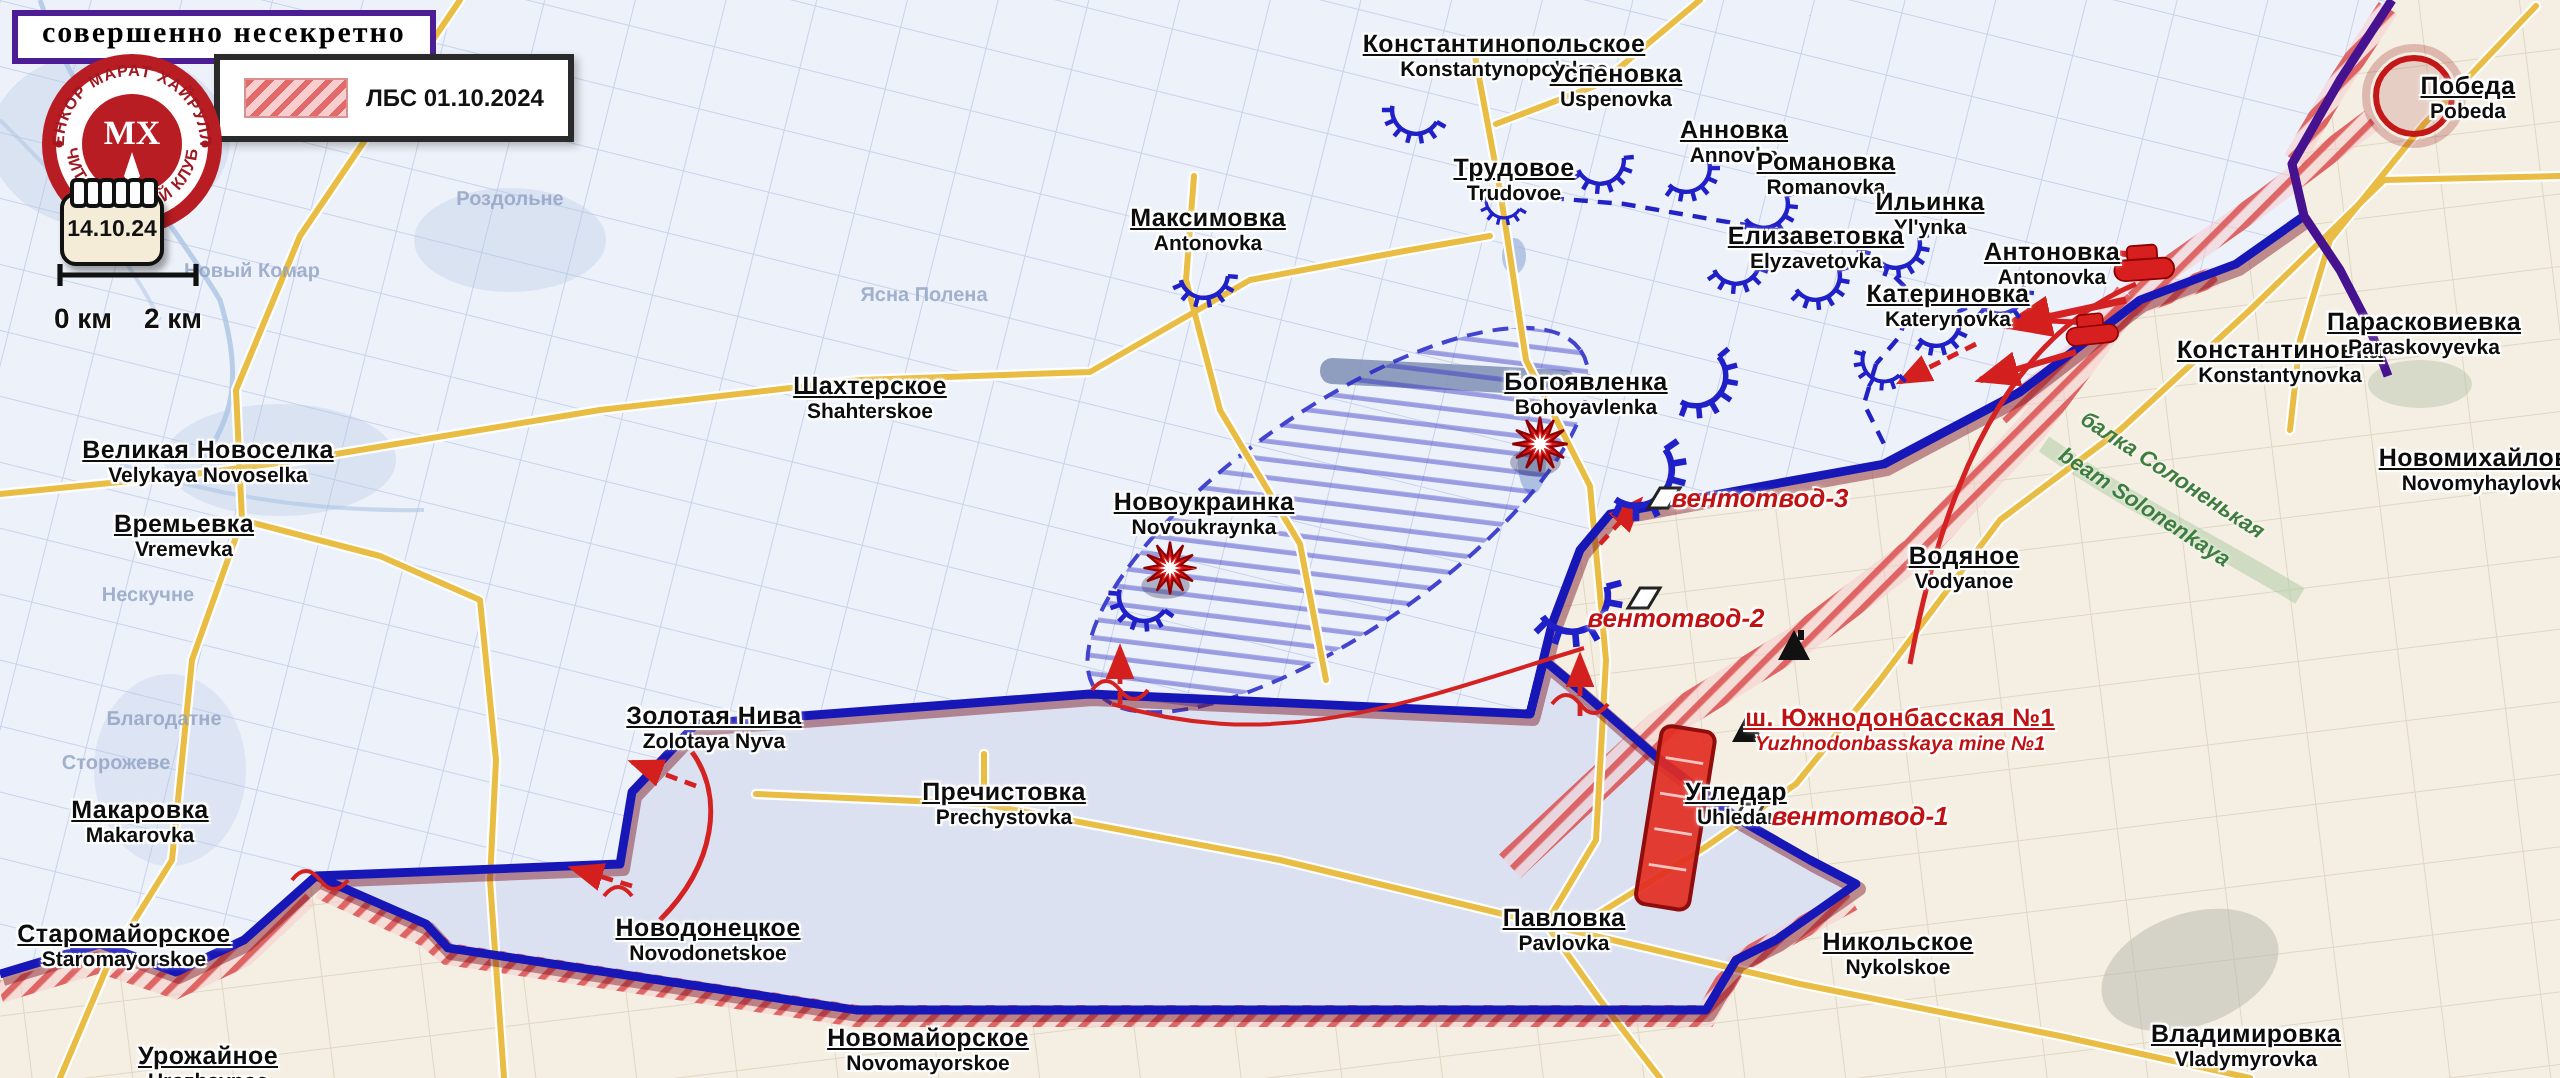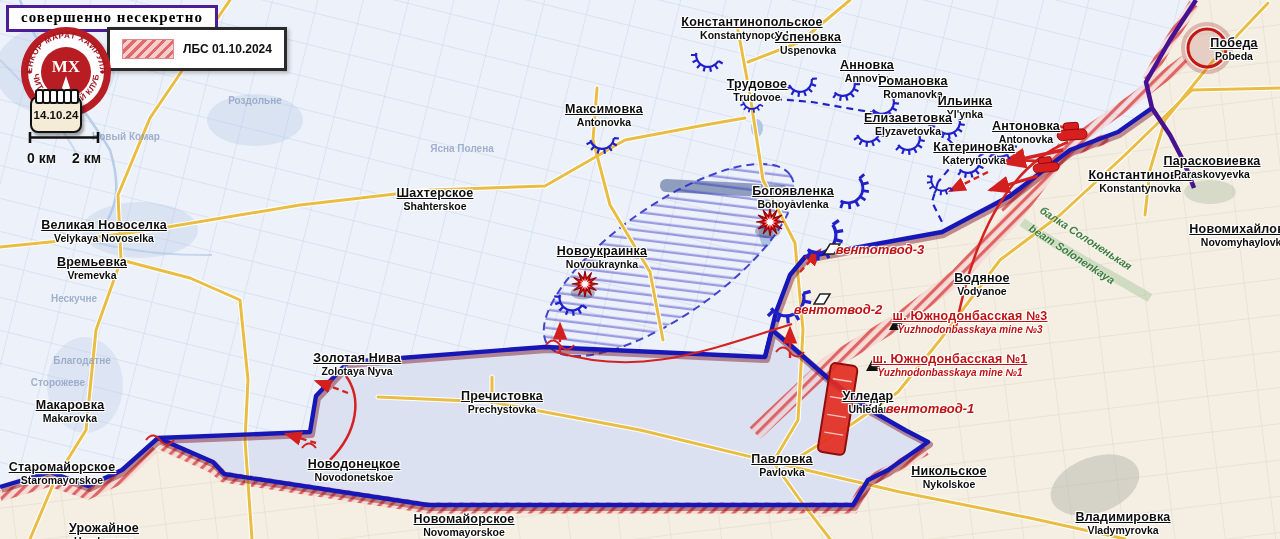--- a/index.html
+++ b/index.html
@@ -361,24 +361,20 @@
         <div class="tr">Novomyhaylovka</div>
       </div>
       <div class="lbl" style="left: 970px; top: 272px;">
         <div class="ru">Водяное</div>
         <div class="tr">Vodyanoe</div>
       </div>
       <div class="lbl" style="left: 856px; top: 390px;">
         <div class="ru">Угледар</div>
         <div class="tr">Uhledar</div>
       </div>
-      <div class="lbl mine" style="left: 958px; top: 310px;">
-        <div class="ru">ш. Южнодонбасская №3</div>
-        <div class="tr">Yuzhnodonbasskaya mine №3</div>
-      </div>
       <div class="lbl mine" style="left: 938px; top: 353px;">
         <div class="ru">ш. Южнодонбасская №1</div>
         <div class="tr">Yuzhnodonbasskaya mine №1</div>
       </div>
       <div class="redlbl" style="left: 868px; top: 249px;">вентотвод-3</div>
       <div class="redlbl" style="left: 826px; top: 309px;">вентотвод-2</div>
       <div class="redlbl" style="left: 918px; top: 408px;">вентотвод-1</div>
       <div class="greenlbl" style="left: 1074px; top: 238px;;transform:translate(-50%,-50%) rotate(33deg)">балка Солоненькая</div>
       <div class="greenlbl" style="left: 1060px; top: 254px;;transform:translate(-50%,-50%) rotate(33deg)">beam Solonenkaya</div>
       <div class="faint" style="left: 114px; top: 136px;">Новый Комар</div>

